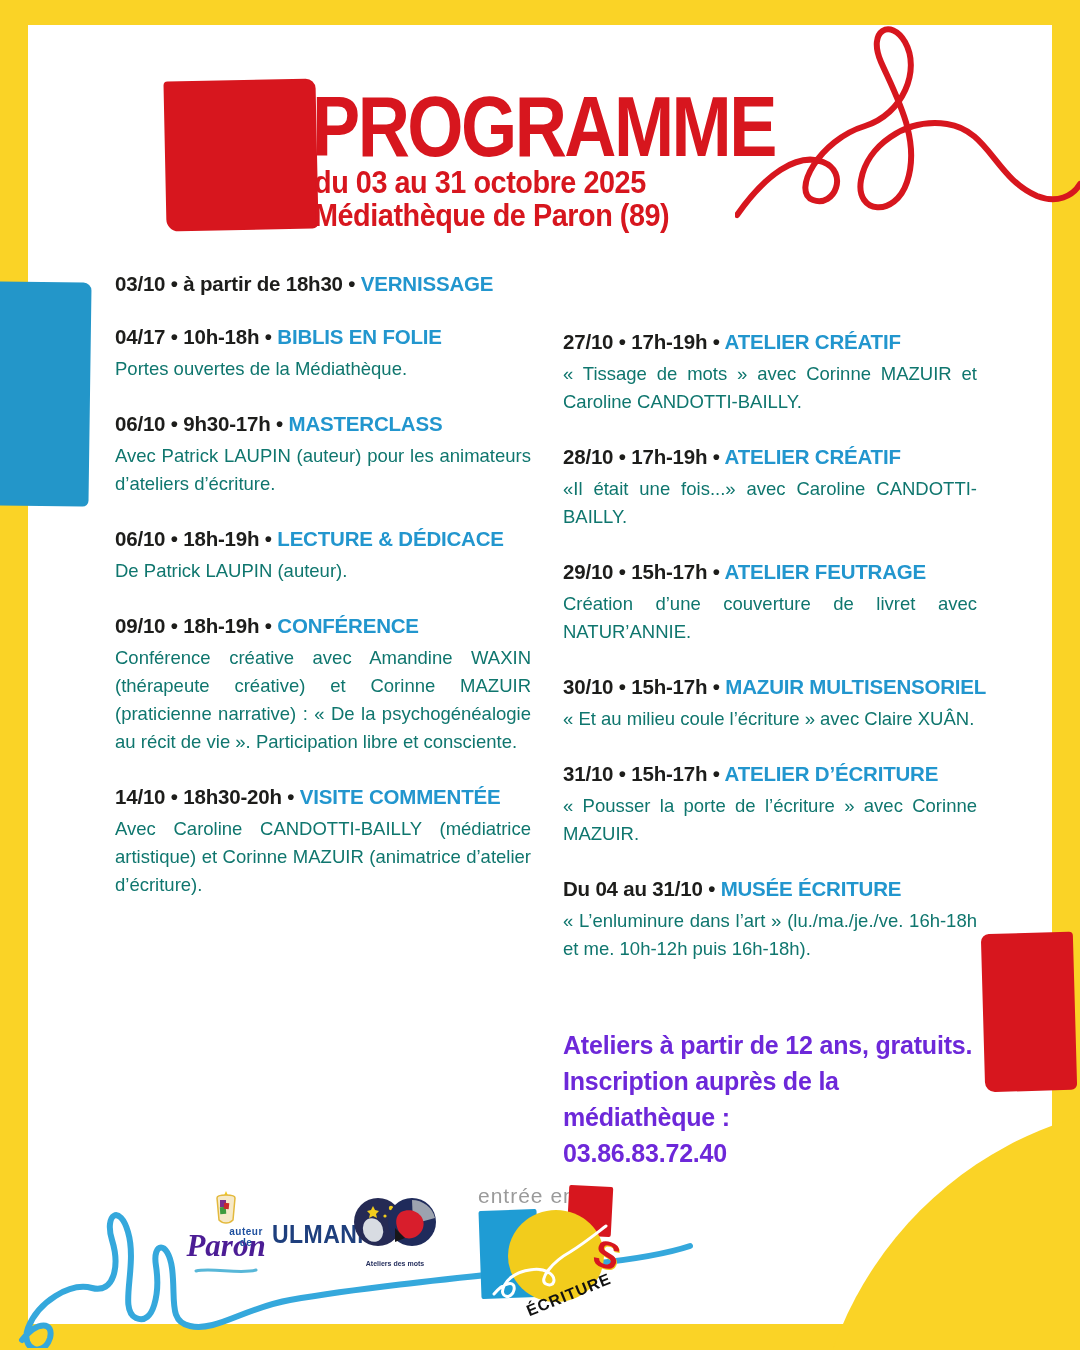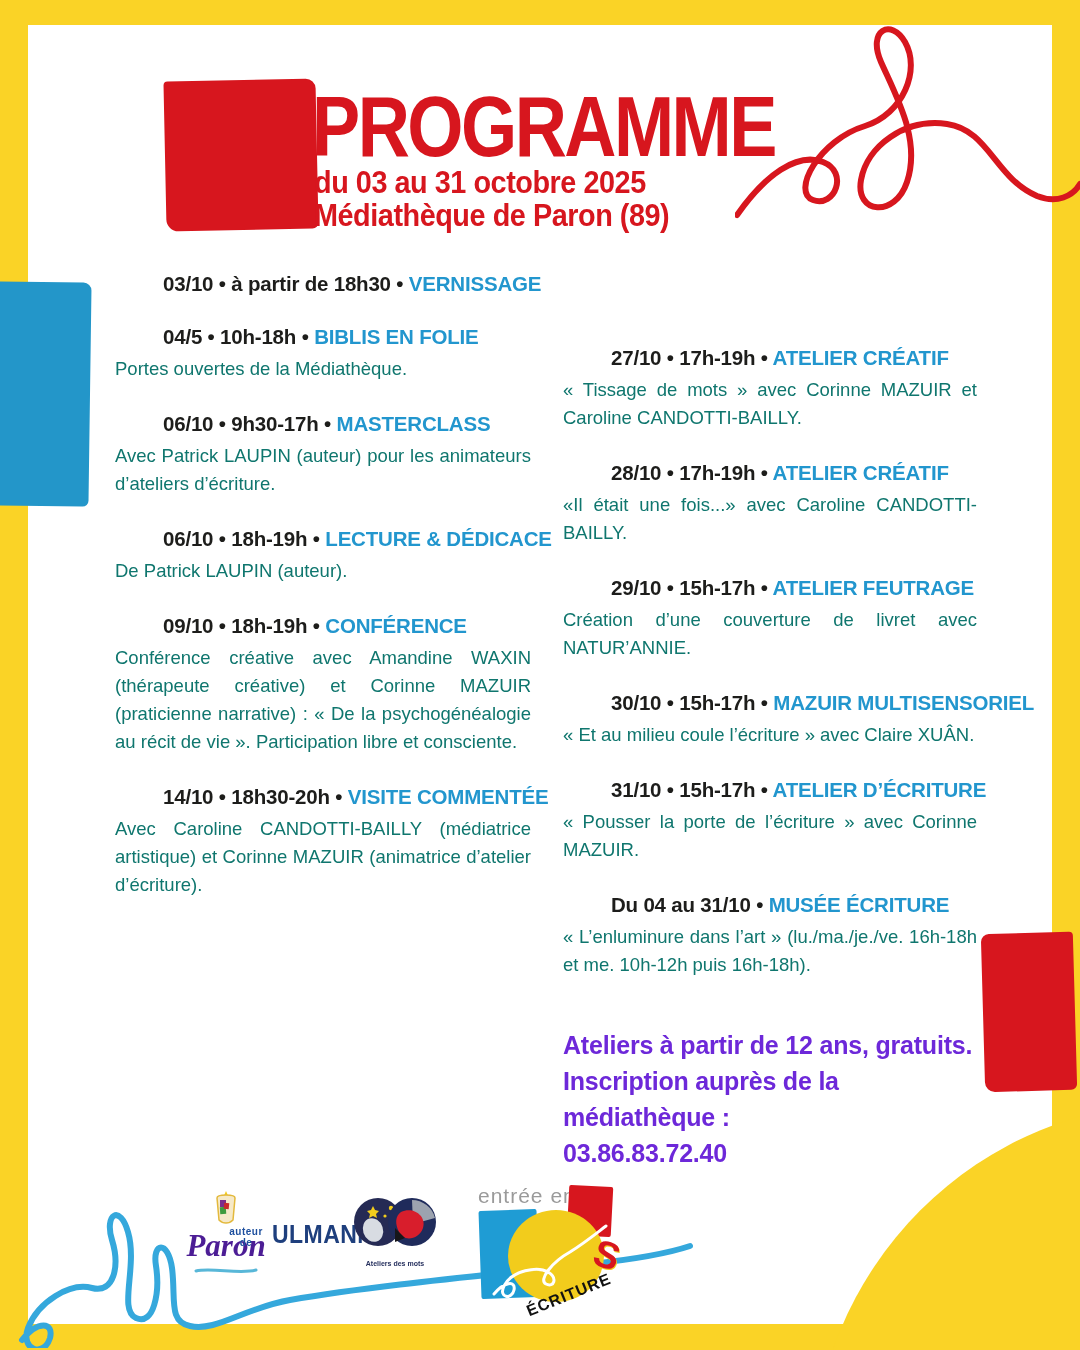--- a/index.html
+++ b/index.html
@@ -47,25 +47,25 @@
     position:absolute; left:314px; z-index:4;
     font-weight:700; color:#D7161E; white-space:nowrap;
     transform:scaleX(0.93); transform-origin:left top;
     letter-spacing:-0.5px;
   }
   .subtitle1 { top:165px; font-size:31px; }
   .subtitle2 { top:198px; font-size:31px; }
   
   .col { position:absolute; z-index:4; }
   .col-left  { left:115px; top:272px; width:416px; }
-  .col-right { left:563px; top:346px; width:414px; }
+  .col-right { left:563px; top:330px; width:414px; }
   .ev { margin-bottom:29px; }
   .ev-head {
     font-size:20.5px; font-weight:700; color:#1d1d1b;
-    letter-spacing:-0.2px; margin-bottom:6px; white-space:nowrap;margin-left:48px;
+    letter-spacing:-0.2px; margin-bottom:6px; white-space:nowrap;
   }
   .ev-cat { color:#2296CE; }
   .ev-body {
     font-size:18.5px; line-height:28px; color:#0f766e;
     text-align:justify;
   }
   .ev-body:empty { display:none; }
   
   .note {
     position:absolute; left:563px; top:1027px; width:430px; z-index:4;
@@ -133,21 +133,21 @@
   <div class="title">PROGRAMME</div>
   <div class="subtitle1">du 03 au 31 octobre 2025</div>
   <div class="subtitle2">Médiathèque de Paron (89)</div>
 
   <div class="col col-left">
     <div class="ev">
       <div class="ev-head"><span>03/10 • à partir de 18h30 •</span> <span class="ev-cat">VERNISSAGE</span></div>
 
     </div>
     <div class="ev">
-      <div class="ev-head"><span>04/5 • 10h-18h •</span> <span class="ev-cat">BIBLIS EN FOLIE</span></div>
+      <div class="ev-head"><span>04/17 • 10h-18h •</span> <span class="ev-cat">BIBLIS EN FOLIE</span></div>
       <div class="ev-body">Portes ouvertes de la Médiathèque.</div>
     </div>
     <div class="ev">
       <div class="ev-head"><span>06/10 • 9h30-17h •</span> <span class="ev-cat">MASTERCLASS</span></div>
       <div class="ev-body">Avec Patrick LAUPIN (auteur) pour les animateurs d’ateliers d’écriture.</div>
     </div>
     <div class="ev">
       <div class="ev-head"><span>06/10 • 18h-19h •</span> <span class="ev-cat">LECTURE &amp; DÉDICACE</span></div>
       <div class="ev-body">De Patrick LAUPIN (auteur).</div>
     </div>

